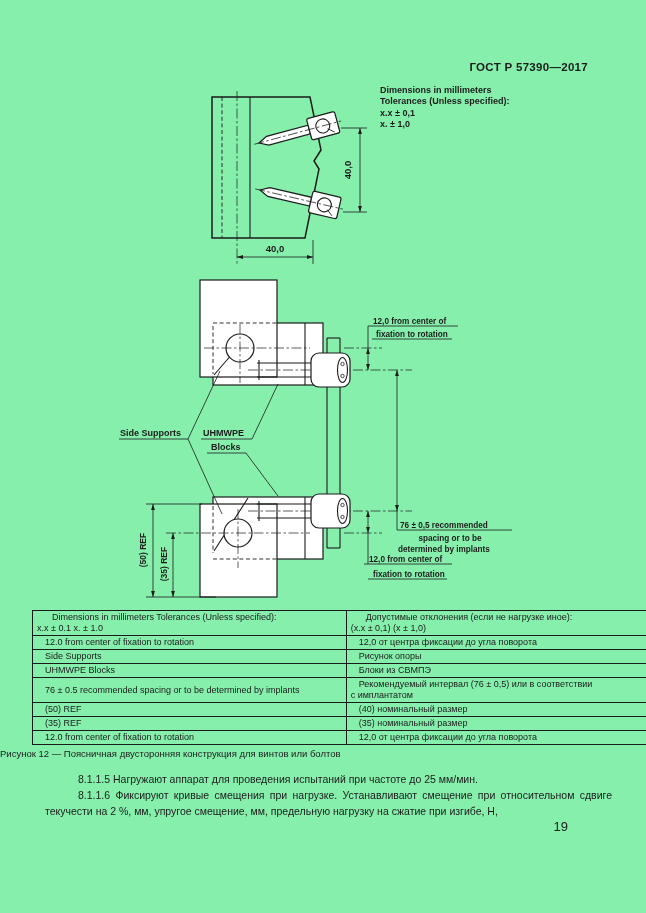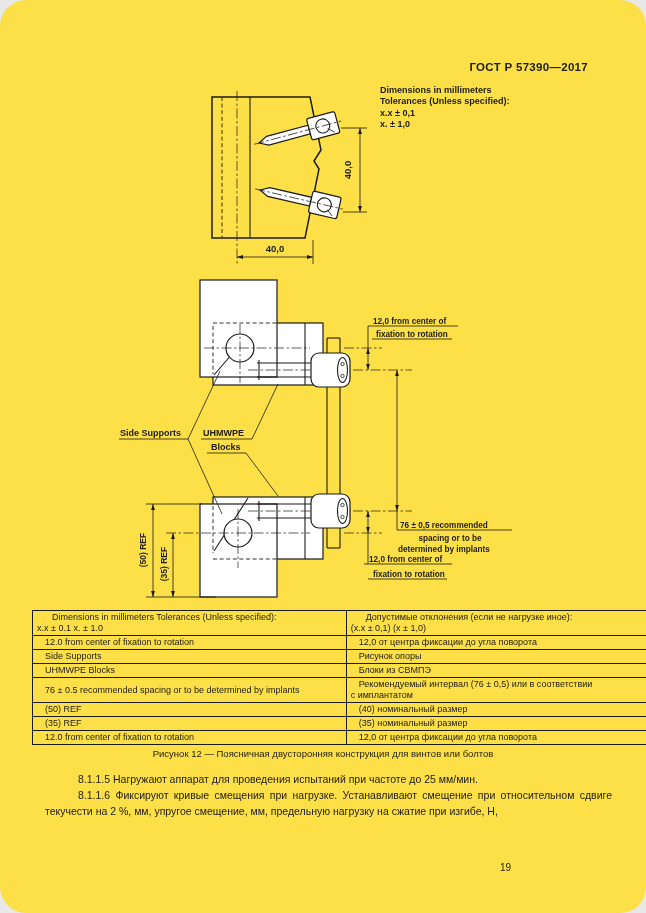--- a/index.html
+++ b/index.html
@@ -1,17 +1,17 @@
 <!DOCTYPE html>
 <html><head>
 <meta charset="utf-8">
 <style>
   html,body{margin:0;padding:0;background:#e8e8e8;}
-  .page{position:relative;width:646px;height:913px;background:#fde047;overflow:hidden;
-        font-family:"Liberation Sans",sans-serif;color:#1b1b1b;border-radius:26px;}
+  .page{position:relative;width:646px;height:913px;background:#86efac;overflow:hidden;
+        font-family:"Liberation Sans",sans-serif;color:#1b1b1b;}
   .abs{position:absolute;}
   .hdr{left:0;top:61px;width:588px;text-align:right;font-size:11.5px;font-weight:700;letter-spacing:.3px;}
   .tolnote{left:380px;top:85px;font-size:9px;font-weight:700;line-height:11.3px;}
   svg.drw{position:absolute;overflow:visible;}
   
   .s{stroke:#1b1b1b;fill:none;stroke-width:1.1;}
   .th{stroke-width:1.5;}
   .thin{stroke-width:0.8;}
   .dash{stroke-dasharray:4 2.6;stroke-width:0.9;}
   .cl{stroke-dasharray:10 2.5 2.5 2.5;stroke-width:0.7;}
@@ -23,24 +23,24 @@
   
   table.tt{left:32px;top:610px;width:616px;position:absolute;border-collapse:collapse;
            font-size:9px;line-height:11px;color:#1b1b1b;}
   table.tt{border:1.5px solid #1b1b1b;}
   table.tt td{border:1px solid #1b1b1b;vertical-align:middle;padding:1px 3px 1px 4px;}
   td.cEn{width:297px;}
   td.cRu{width:285px;}
   .ln{display:block;text-indent:8px;}
   .ln.lg{text-indent:15px;}
   .ln.cont{text-indent:0;}
-  .caption{left:0;top:748px;width:646px;text-align:center;font-size:9.5px;}
+  .caption{left:0;top:748px;width:646px;text-align:left;font-size:9.5px;}
   .bodytxt{left:45px;top:771px;width:567px;font-size:10.5px;line-height:16px;}
   .bodytxt p{margin:0;text-indent:33px;text-align:justify;}
-  .pn{left:500px;top:862px;width:68px;text-align:left;font-size:10px;}
+  .pn{left:500px;top:819px;width:68px;text-align:right;font-size:13px;}
 </style>
 </head>
 <body>
 
 <div class="page">
 
   <div class="abs hdr">ГОСТ Р 57390—2017</div>
 
   <div class="abs tolnote">
     <div>Dimensions in millimeters</div>

